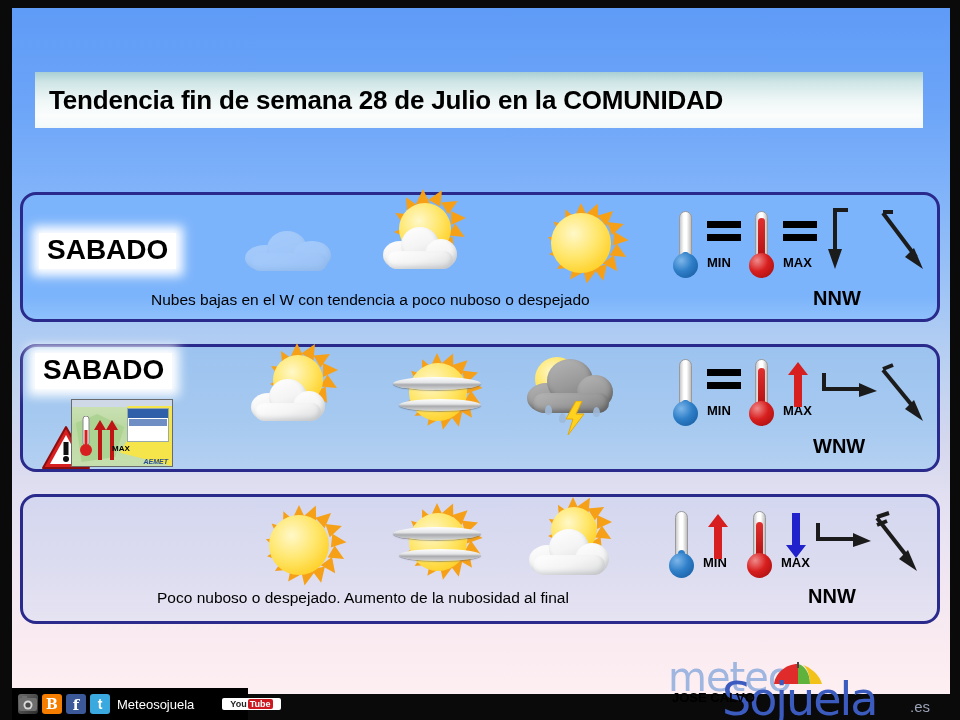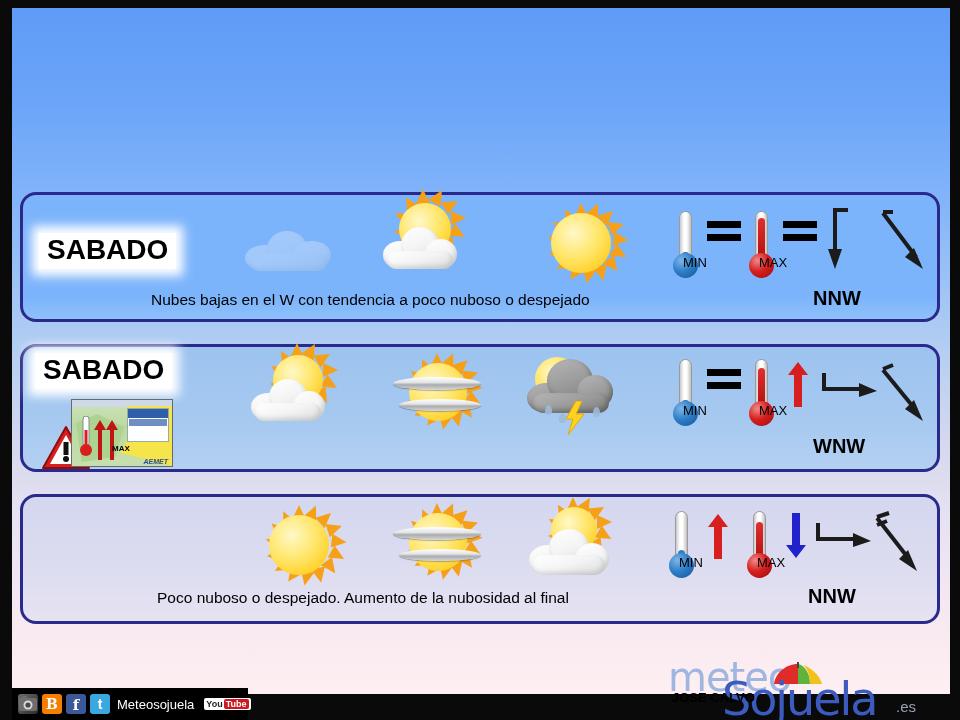--- a/index.html
+++ b/index.html
@@ -125,21 +125,21 @@
   }
   .th-fill {
     position: absolute; left: 2px; bottom: 0; width: 7px; border-radius: 4px;
   }
   .th-bulb {
     position: absolute; left: 2px; top: 42px;
     width: 25px; height: 25px; border-radius: 50%;
   }
   .th-bulb.min { background: radial-gradient(circle at 33% 30%, #7db6ea 0%, #2f7fc8 45%, #13559a 100%); }
   .th-bulb.max { background: radial-gradient(circle at 33% 30%, #f08a8a 0%, #d81f1f 45%, #9d0b0b 100%); }
-  .th-cap { position: absolute; left: 12px; top: 44px; font-size: 13px; font-weight: normal; color: #000; }
+  .th-cap { position: absolute; left: 36px; top: 44px; font-size: 13px; font-weight: bold; color: #000; }
 
   
   .eq { position: absolute; left: 36px; top: 10px; width: 34px; }
   .eq b { display: block; height: 7px; background: #000; margin-bottom: 6px; }
   .trend-arrow { position: absolute; left: 40px; top: 2px; width: 22px; height: 46px; }
 
   
   .wind-icons { position: absolute; width: 110px; height: 66px; }
 
   
@@ -181,21 +181,21 @@
     position: absolute; left: 0; top: 0;
     font-size: 40px; color: #9fb6e0; letter-spacing: -1px;
     font-family: "DejaVu Sans", sans-serif;
   }
   #logo-sojuela {
     position: absolute; left: 54px; top: 18px;
     font-size: 46px; color: #3b5bbf; letter-spacing: -2px;
     font-family: "DejaVu Sans", sans-serif;
   }
   #logo-es {
-    position: absolute; left: 228px; top: 44px;
+    position: absolute; left: 242px; top: 44px;
     font-size: 15px; color: #9aa0b5;
   }
   #umbrella { position: absolute; left: 104px; top: 8px; width: 52px; height: 30px; }
   #jose-calvo {
     position: absolute; left: 672px; top: 690px;
     font-size: 13px; font-weight: bold; color: #000;
   }
 
   #social-bar {
     position: absolute; left: 12px; bottom: 0px;
@@ -206,37 +206,40 @@
   .sico { width: 20px; height: 20px; border-radius: 3px; position: relative; flex: none; }
   .sico-ig { background: linear-gradient(135deg,#6b6b6b,#2c2c2c); }
   .sico-bl { background: #f57d00; color: #fff; font-weight: bold; font-size: 14px;
              display: flex; align-items: center; justify-content: center; font-family: "DejaVu Serif", serif; }
   .sico-fb { background: #3b5998; color: #fff; font-weight: bold; font-size: 15px;
              display: flex; align-items: flex-end; justify-content: center; font-family: "DejaVu Serif", serif; }
   .sico-tw { background: #3aa9e0; color: #fff; font-weight: bold; font-size: 14px;
              display: flex; align-items: center; justify-content: center; }
   #social-name { color: #fff; font-size: 13px; font-weight: normal; margin-left: 3px; white-space: nowrap; }
   #yt-badge {
-    margin-left: 6px; background: #fff; border-radius: 2px;
+    margin-left: 24px; background: #fff; border-radius: 2px;
     font-size: 9px; font-weight: bold; display: flex; align-items: center;
-    padding: 1px 2px; gap: 1px;
+    padding: 1px 8px; gap: 1px;
   }
   #yt-you { color: #222; }
   #yt-tube { background: #cc181e; color: #fff; padding: 0 2px; border-radius: 2px; }
 </style>
 </head>
 <body>
 
 <div id="slide">
 
   <div class="rail rail-t"></div>
   <div class="rail rail-l"></div>
   <div class="rail rail-r"></div>
   <div class="rail rail-b"></div>
 
+  <div id="title-bar">
+    <div id="title-text">Tendencia fin de semana 28 de Julio en la COMUNIDAD</div>
+  </div>
 
   <div class="day-row" id="row-viernes">
     <div class="day-name" id="name-viernes">SABADO</div>
     <div class="desc" id="desc-viernes">Nubes bajas en el W con tendencia a poco nuboso o despejado</div>
 
     <div class="wx" style="left:218px; top:14px;">
       <div class="cloud faint" style="left:0; top:18px; width:96px; height:44px;">
         <i style="left:4px;  top:18px; width:40px; height:26px;"></i>
         <i style="left:26px; top:4px;  width:40px; height:36px;"></i>
         <i style="left:52px; top:14px; width:38px; height:28px;"></i>

